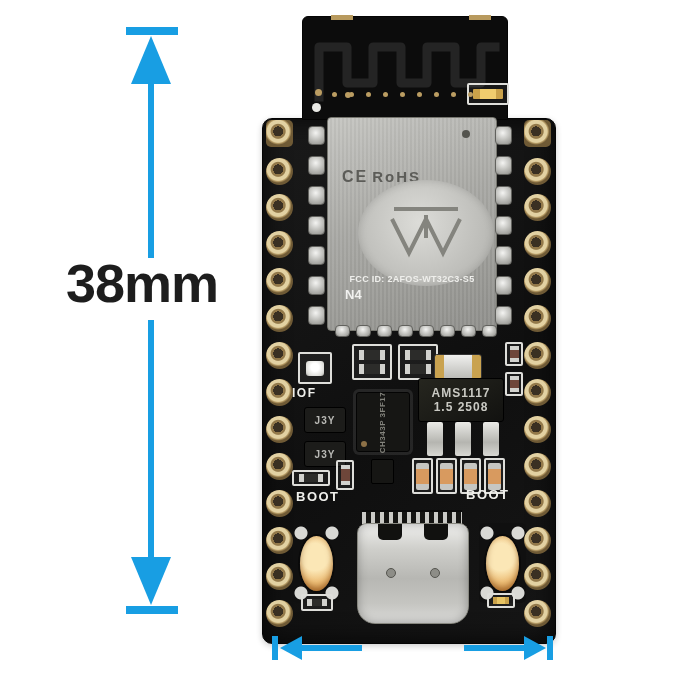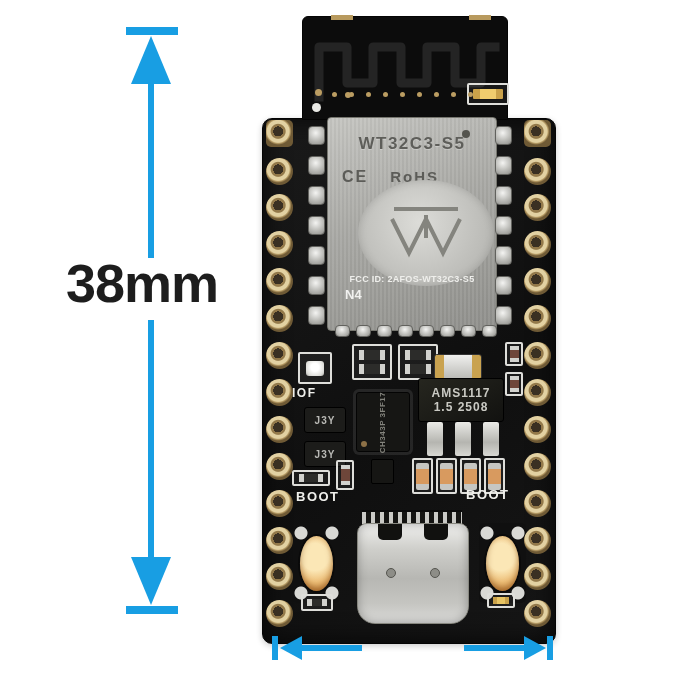--- a/index.html
+++ b/index.html
@@ -54,22 +54,21 @@
 
     <div class="sbox" style="left:164px;top:66px;width:42px;height:22px;">
       <div class="abs amber" style="left:4px;top:4px;width:30px;height:10px;
                   background:linear-gradient(90deg,#caa24a 0 7px,#f0cd6e 7px 23px,#caa24a 23px);border-radius:1px;"></div>
     </div>
   </div>
 
   <div class="abs" style="left:327px;top:117px;width:170px;height:214px;border-radius:4px;border:1px solid #76766f;box-sizing:border-box;
               background:repeating-linear-gradient(90deg,rgba(255,255,255,.05) 0 2px,rgba(0,0,0,.03) 2px 4px),
                          linear-gradient(160deg,#c6c6c2,#a9a9a5 45%,#90908c);">
-    <div class="shieldtxt" style="top:16px;font-size:17px;letter-spacing:1.5px;color:#5e5e5a;text-shadow:0 1px 0 rgba(255,255,255,.25);">WT32C3-S5</div>
-    <div class="abs" style="left:14px;top:50px;display:flex;gap:22px;align-items:baseline;color:#5c5c58;">
+    <div class="abs" style="left:14px;top:50px;display:flex;gap:4px;align-items:baseline;color:#5c5c58;">
       <span style="font-size:16px;font-weight:700;letter-spacing:2px;">CE</span>
       <span style="font-size:15px;font-weight:700;letter-spacing:2px;">RoHS</span>
     </div>
     <div class="abs" style="left:30px;top:62px;width:136px;height:106px;border-radius:50%;
                 background:radial-gradient(circle at 45% 40%,#dcdcd8,#b4b4b0 85%);
                 box-shadow:inset 0 0 8px rgba(0,0,0,.15);display:flex;align-items:center;justify-content:center;">
       <svg width="96" height="62" viewBox="0 0 96 62">
         <g fill="none" stroke="#84847e" stroke-width="4">
           <line x1="16" y1="7" x2="80" y2="7"></line>
           <path d="M14 17 L31 51 L48 17"></path>

